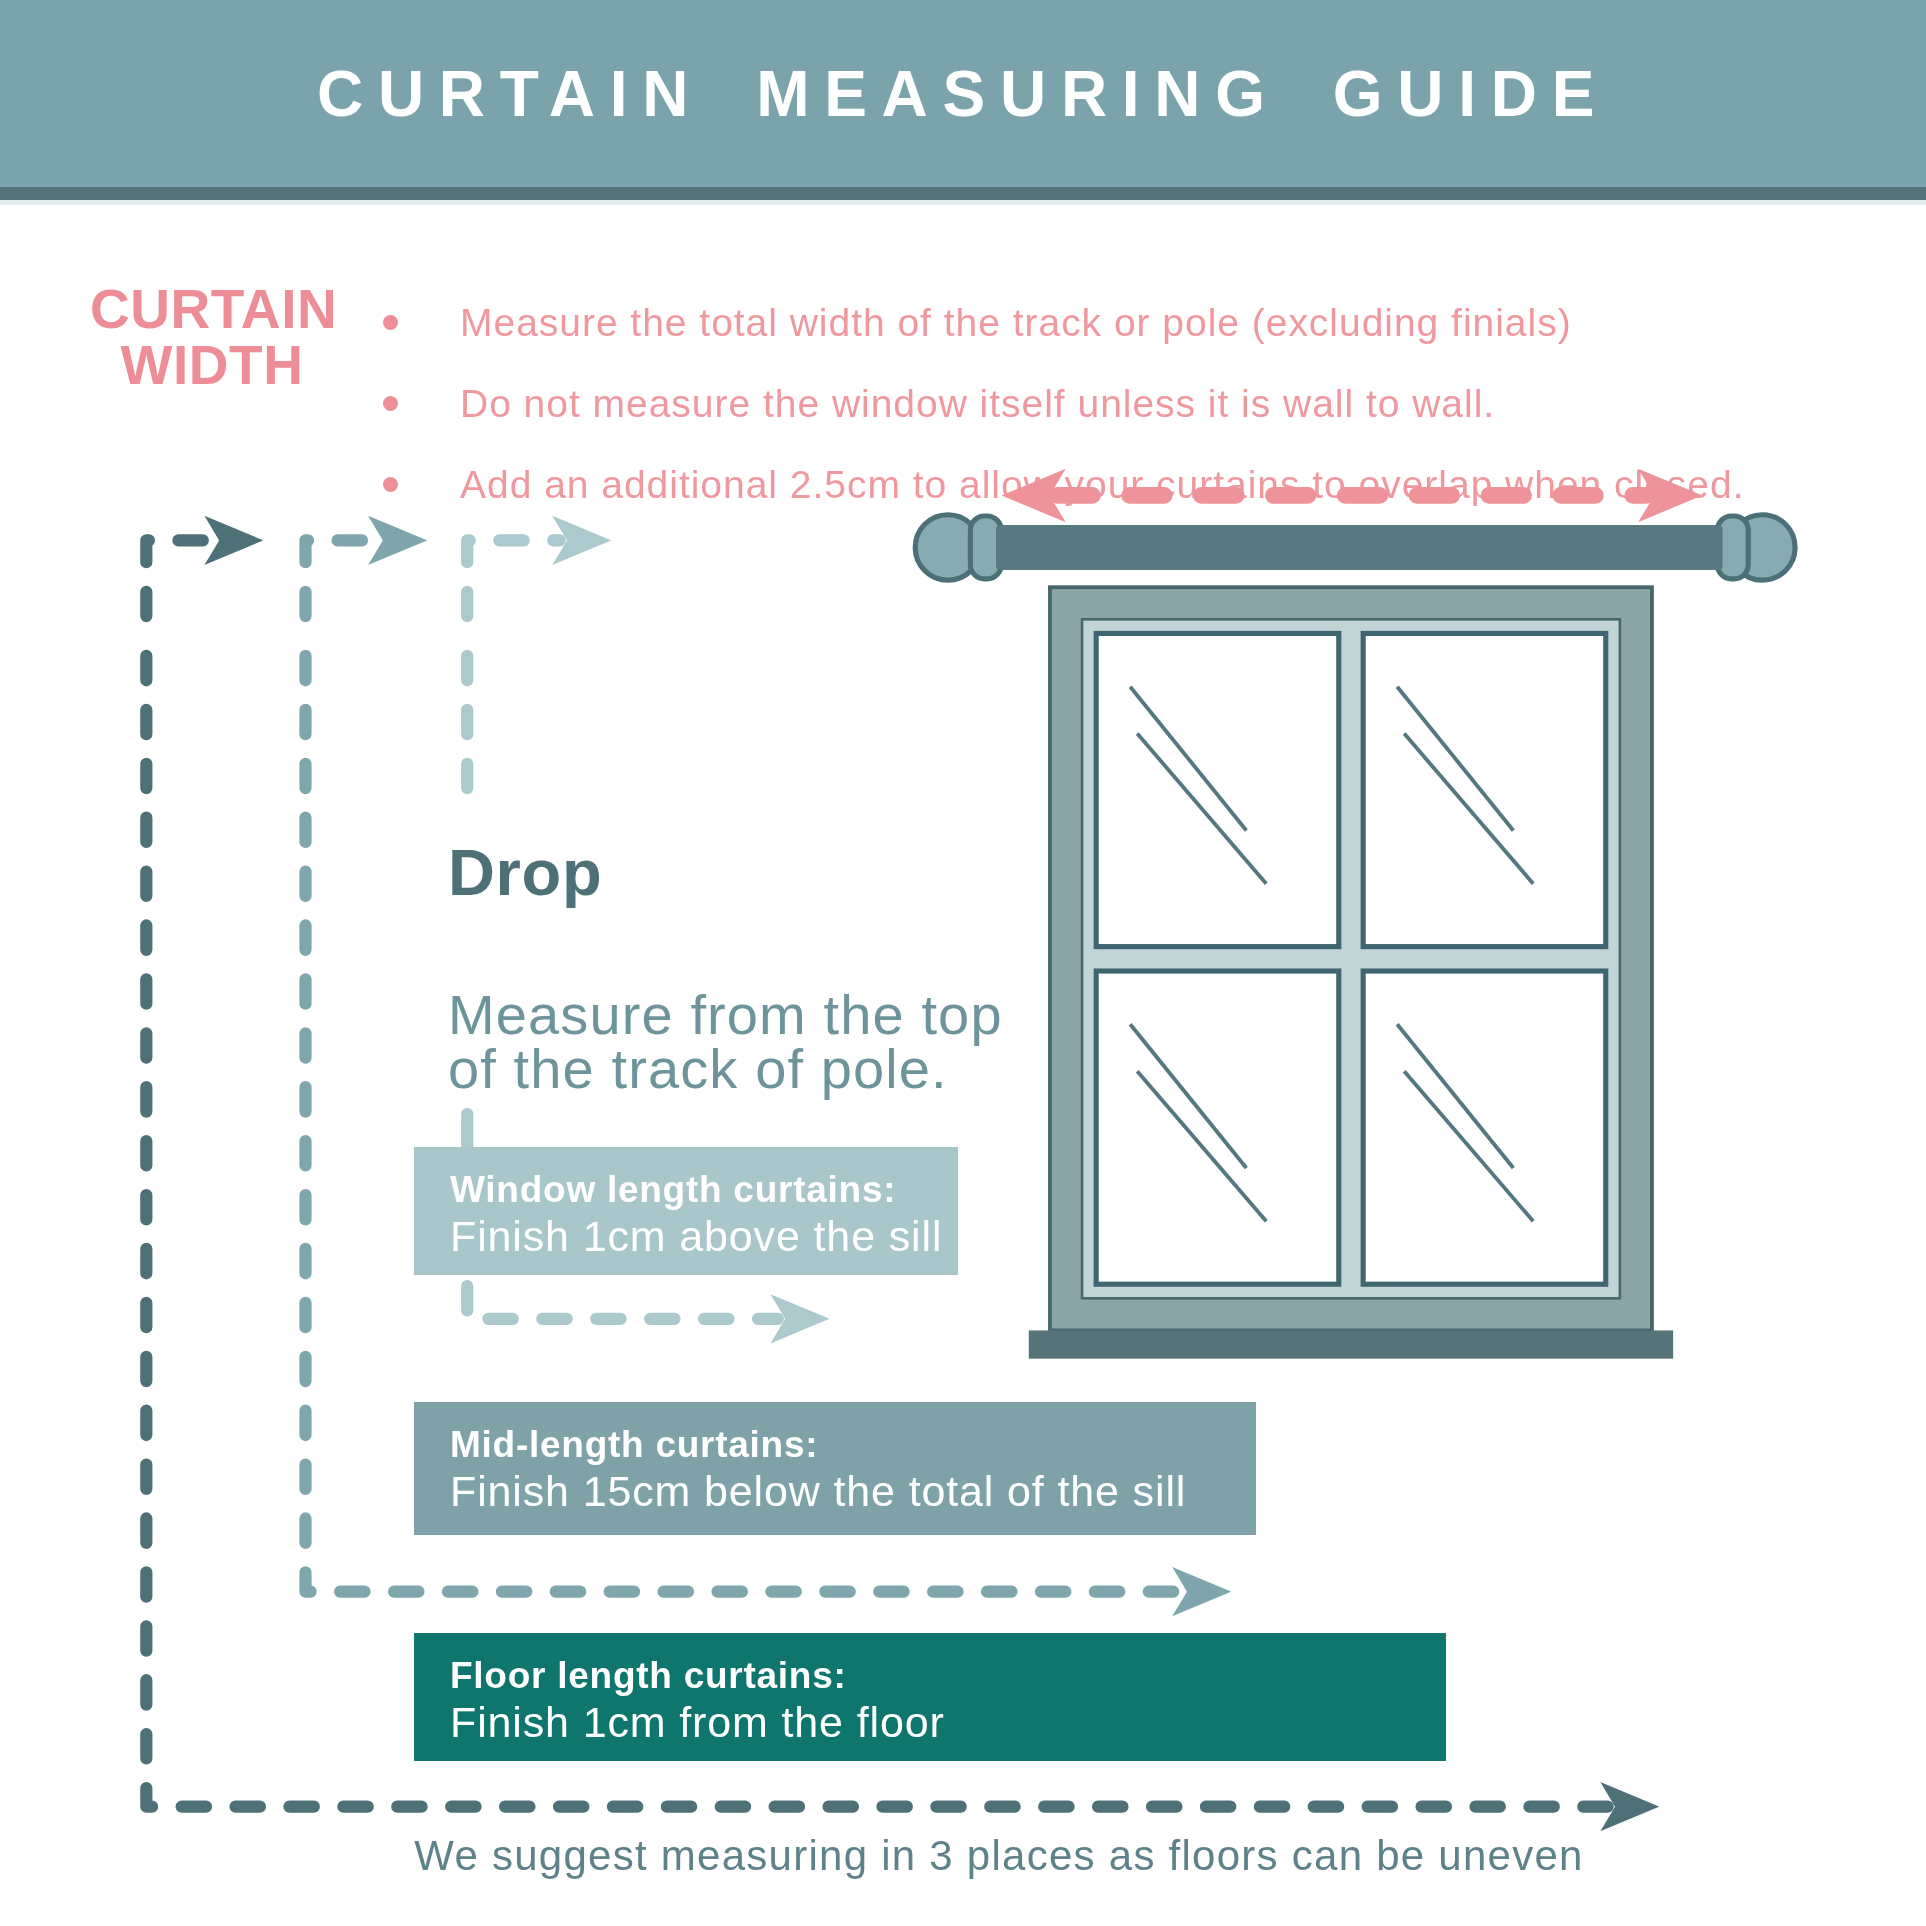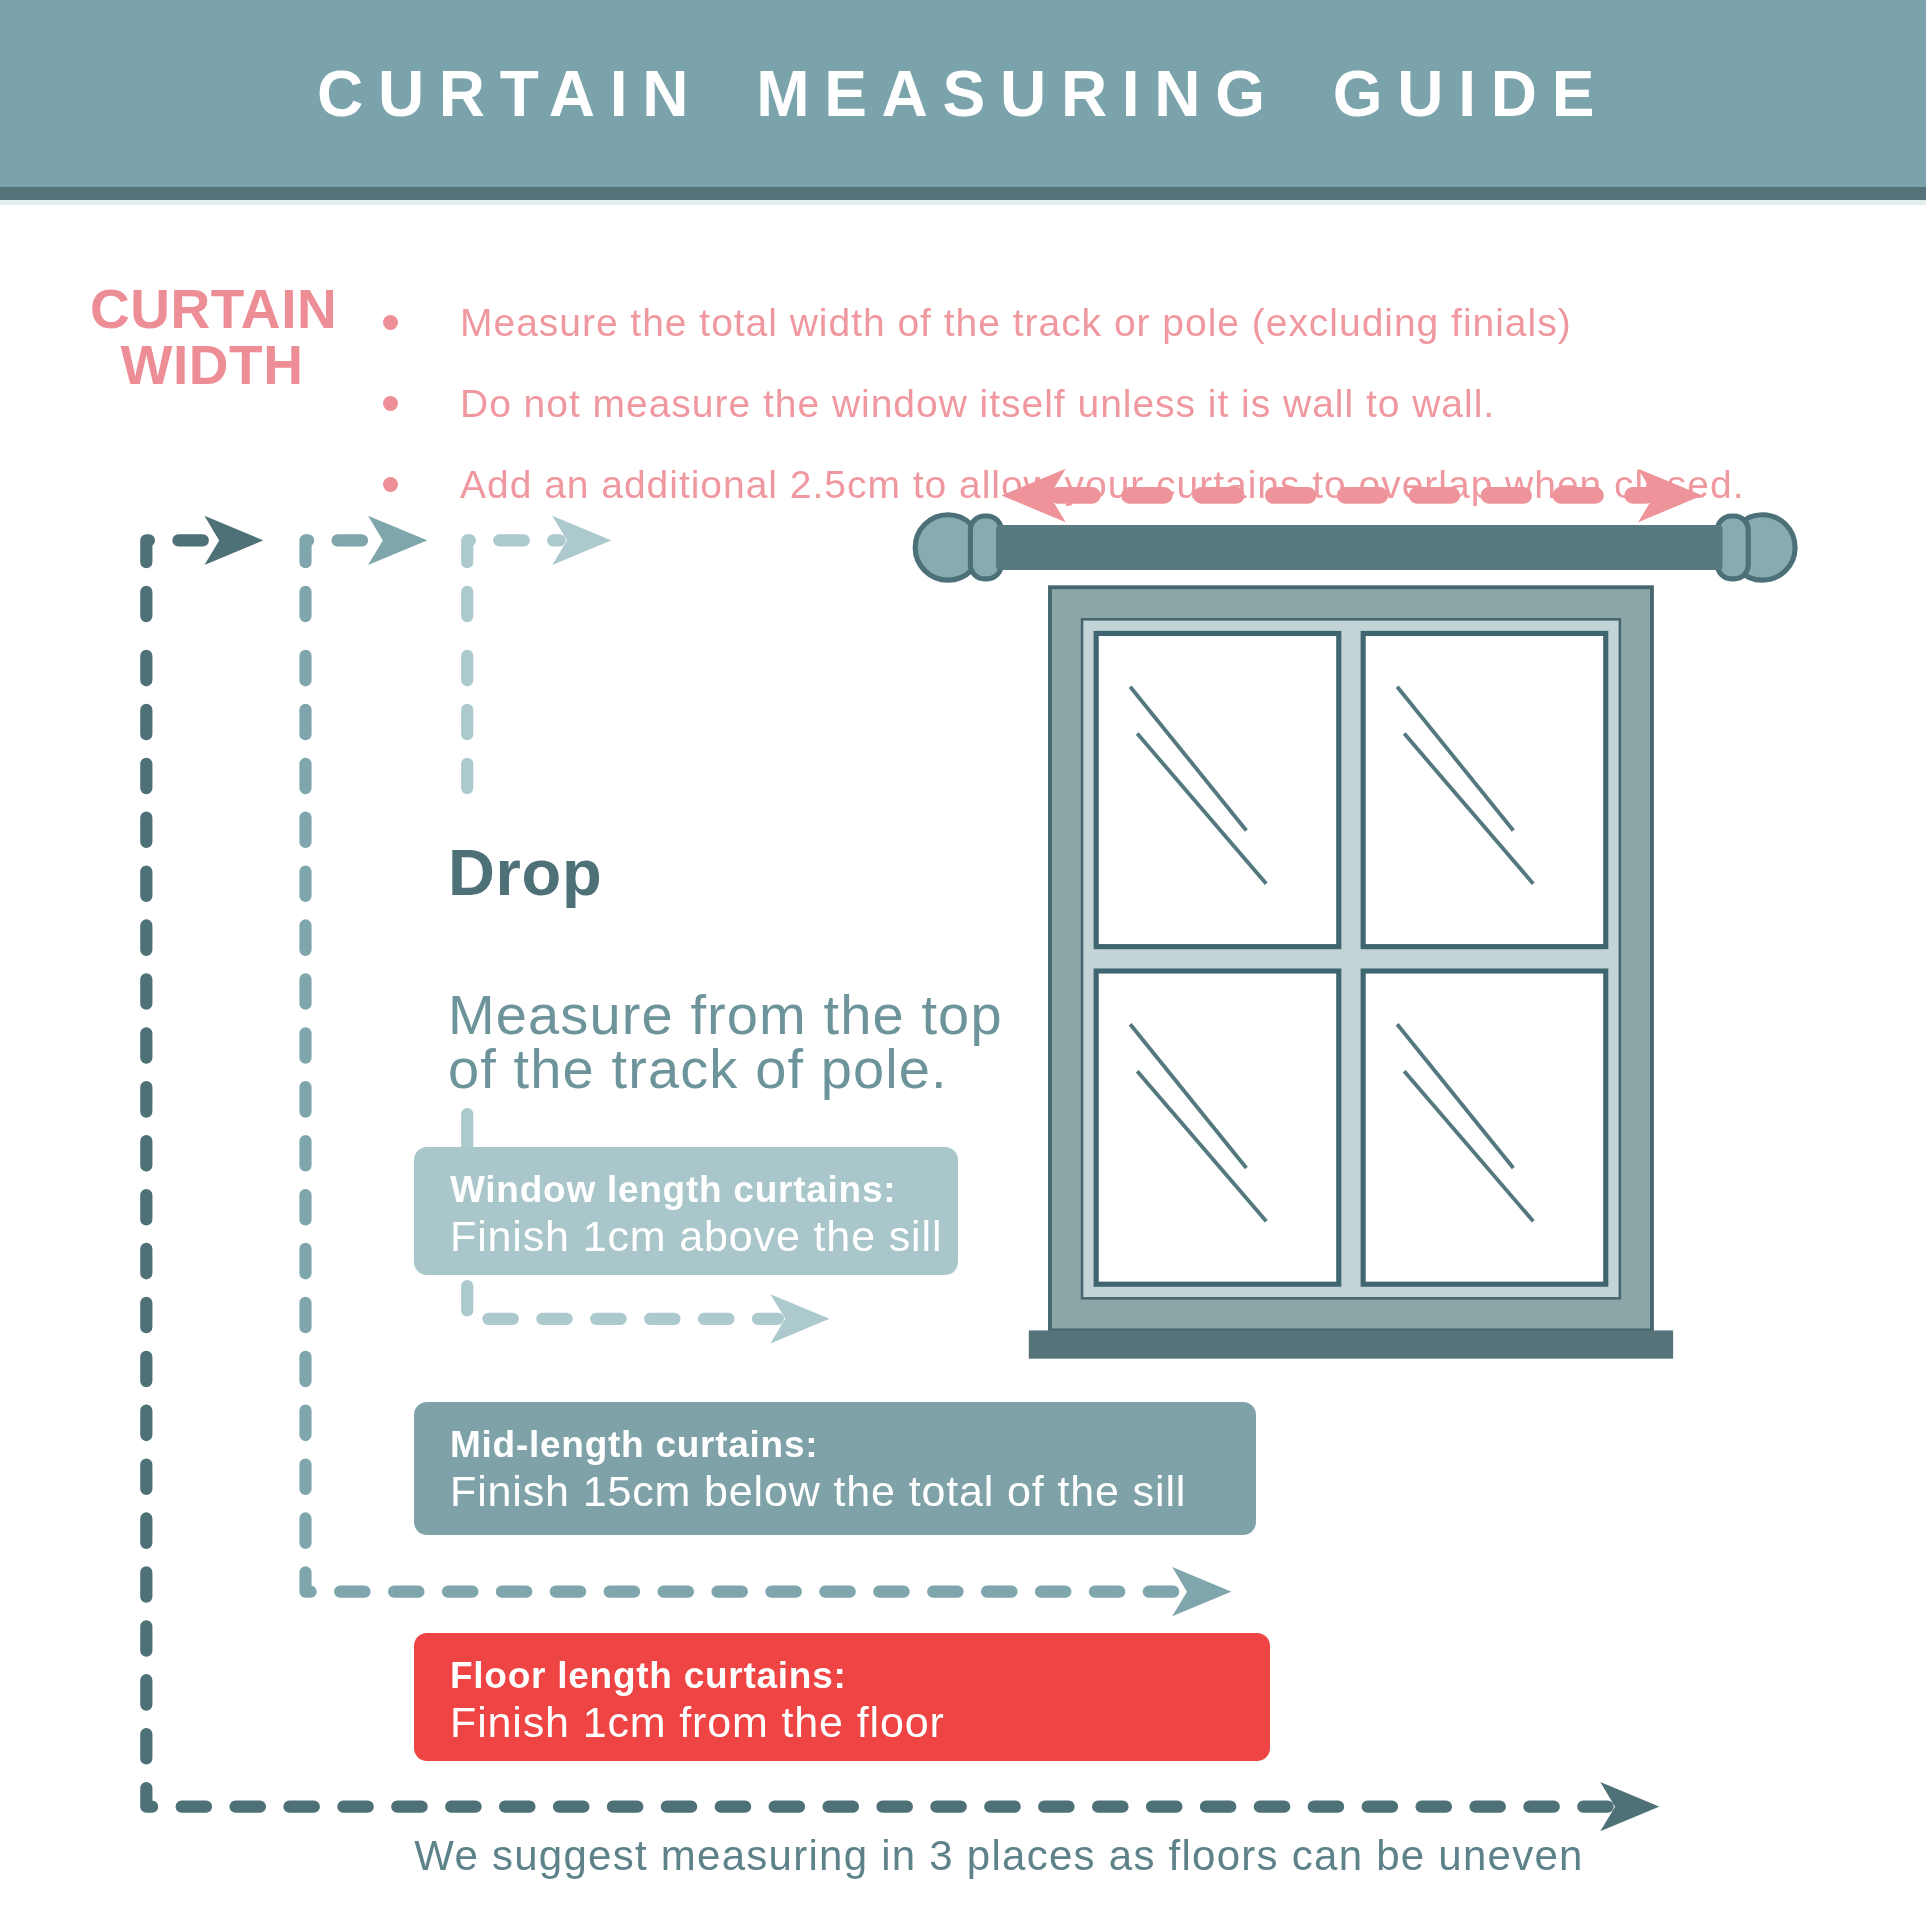--- a/index.html
+++ b/index.html
@@ -72,26 +72,26 @@
   .drop-body {
     left: 448px; top: 988px;
     color: #6D949B;
     font-size: 56px;
     line-height: 54px;
     letter-spacing: 0.02em;
     white-space: nowrap;
   }
 
   
-  .info-box { color: #ffffff; box-sizing: border-box; padding: 19px 17px 0 36px; border-radius: 13px; }
+  .info-box { color: #ffffff; box-sizing: border-box; padding: 19px 17px 0 36px; }
   .info-box .box-title { font-size: 37px; font-weight: 700; line-height: 47px; letter-spacing: 0.02em; white-space: nowrap; }
   .info-box .box-body  { font-size: 43px; font-weight: 400; line-height: 47px; letter-spacing: 0.02em; white-space: nowrap; }
   .box-window { left: 414px; top: 1147px; width: 544px;  height: 128px; background: #A9C6CA; }
   .box-mid    { left: 414px; top: 1402px; width: 842px; height: 133px; background: #7FA2A8; }
-  .box-floor  { left: 414px; top: 1633px; width: 856px; height: 128px; background: #ef4444; }
+  .box-floor  { left: 414px; top: 1633px; width: 1032px; height: 128px; background: #0f766e; }
 
   
   .footer-note {
     left: 0; top: 1832px; width: 1926px;
     text-align: center;
     color: #5E8289;
     font-size: 42px;
     letter-spacing: 0.03em;
     padding-left: 36px;
   }

